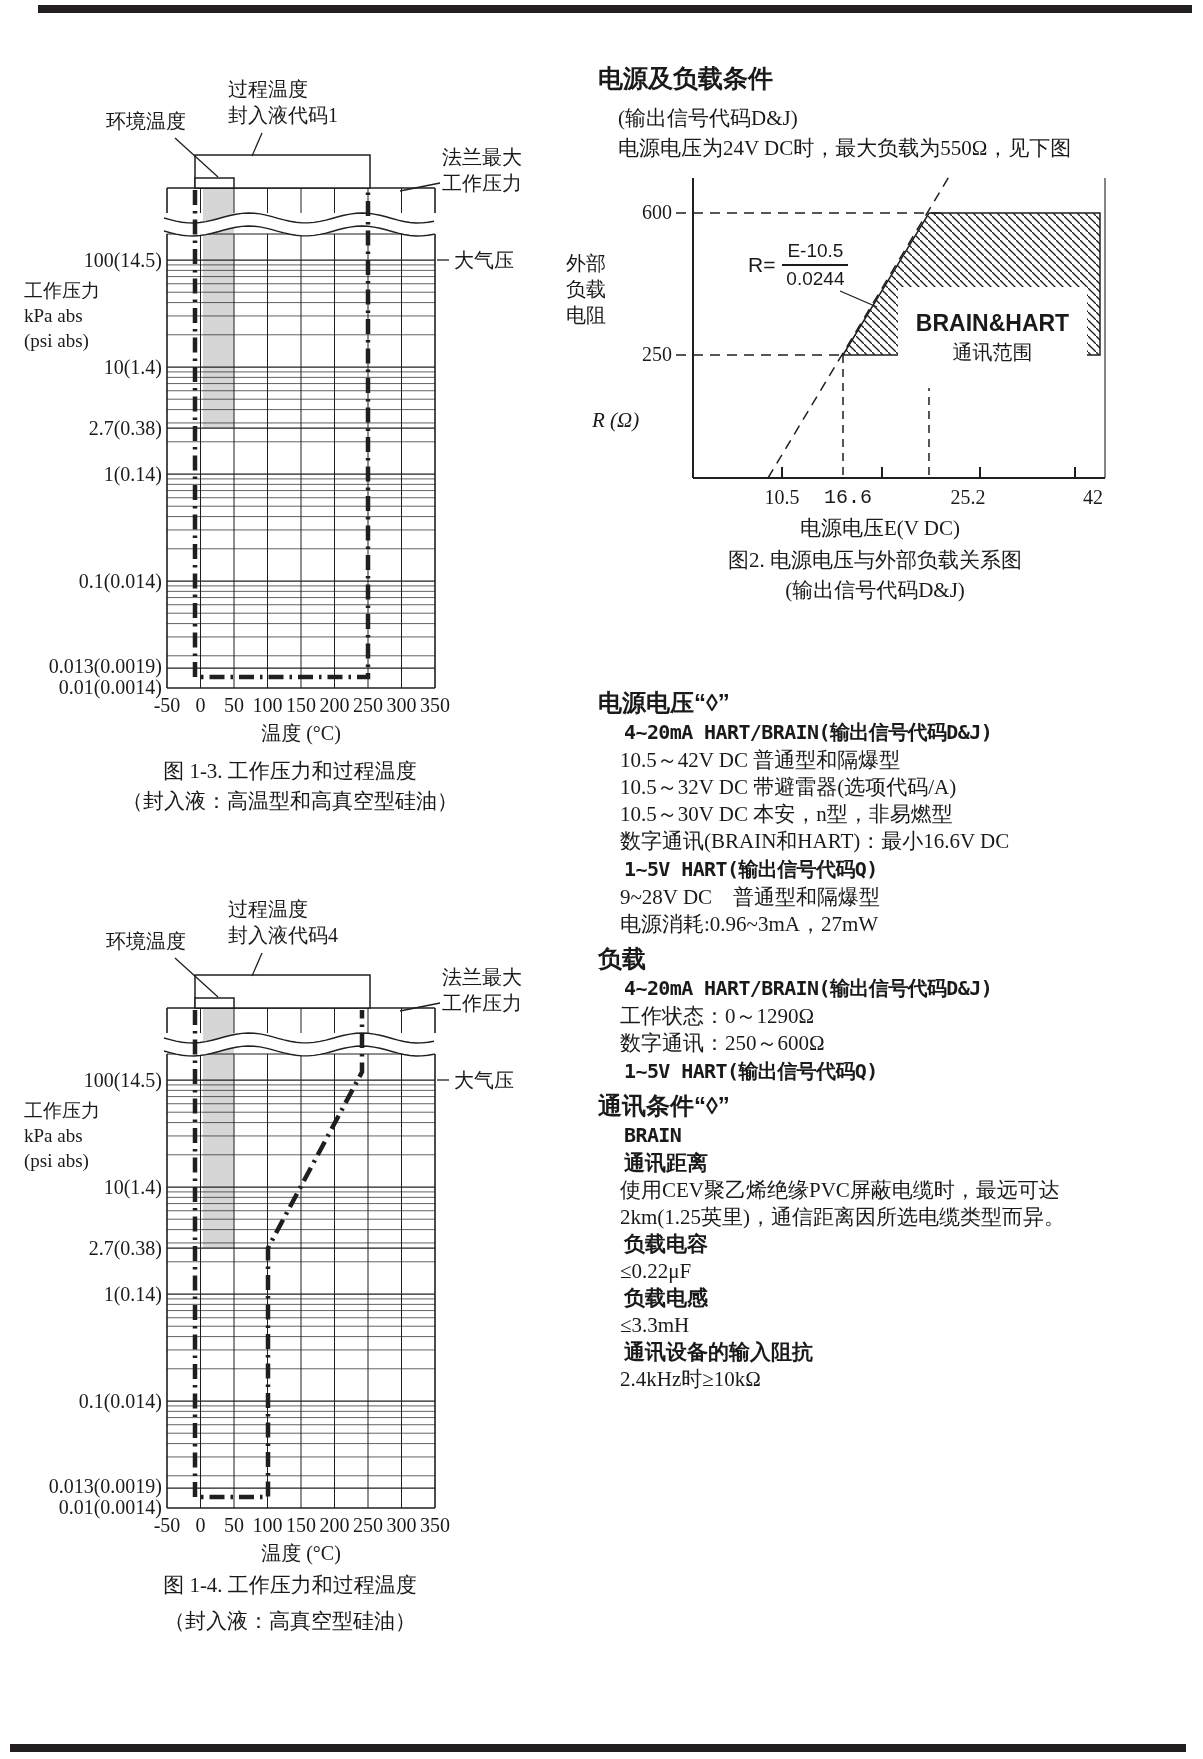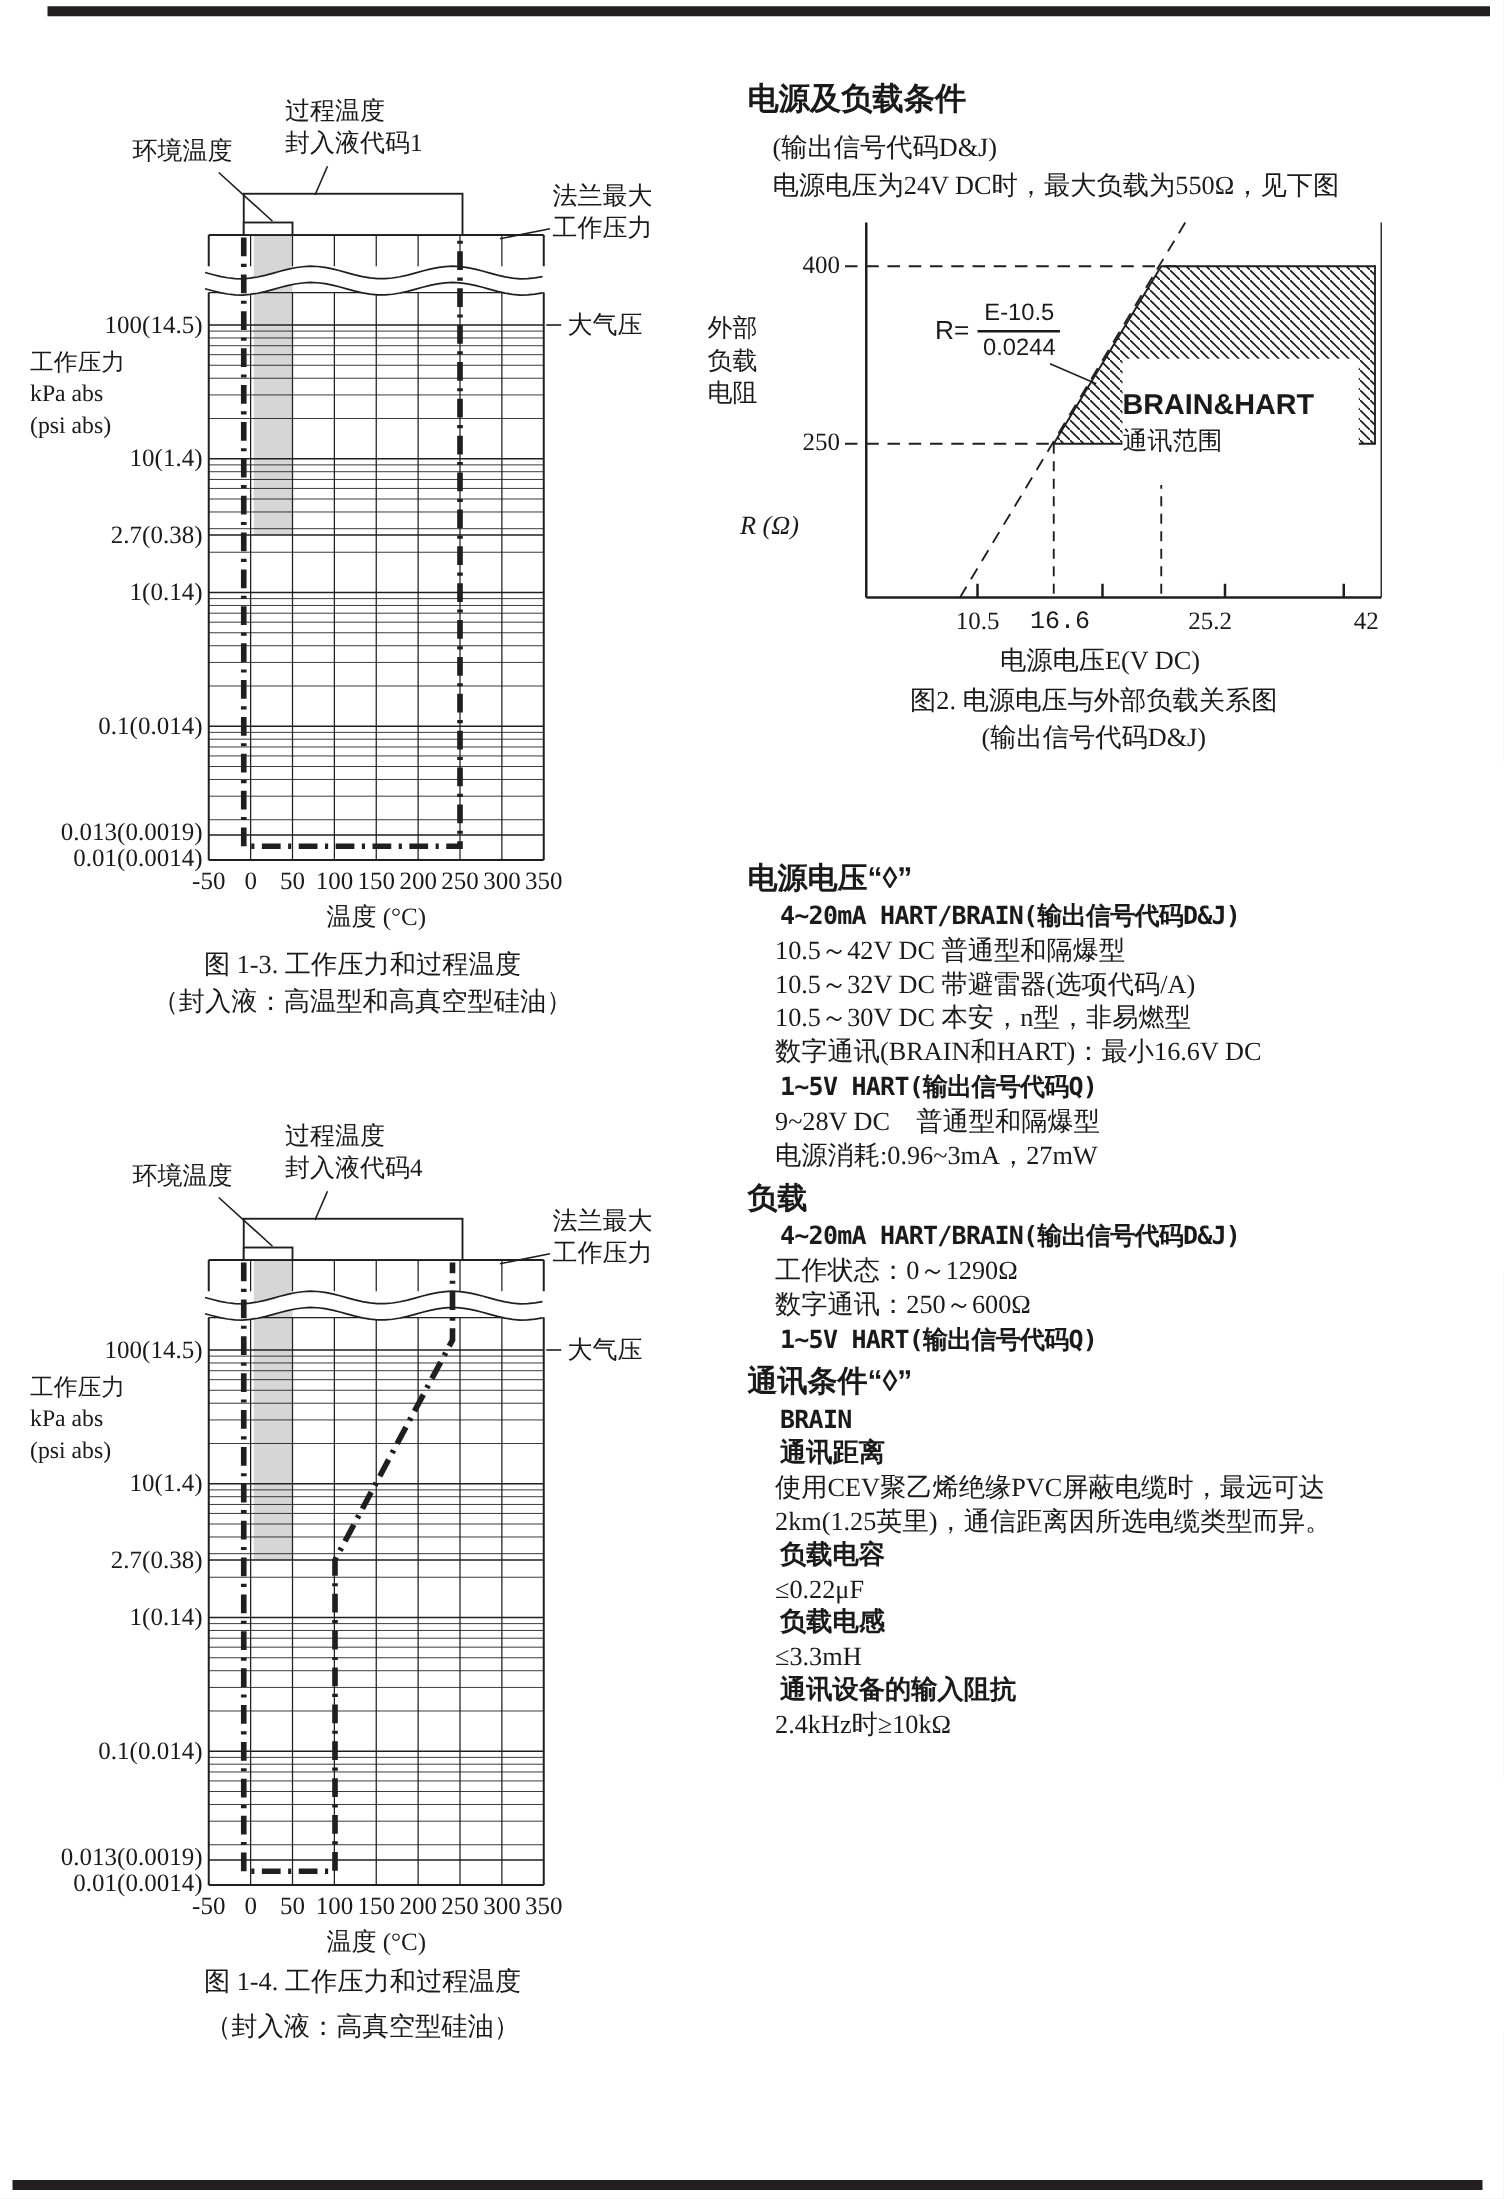--- a/index.html
+++ b/index.html
@@ -25,21 +25,21 @@
   .tr-block{position:absolute;left:598px;top:62px;}
   .tr-h{font:700 25px "Liberation Sans",sans-serif;margin:0 0 8px 0;}
   .tr-sub{font:21px "Liberation Serif",serif;line-height:30px;margin-left:20px;}
   #formula{position:absolute;left:748px;top:240px;display:flex;align-items:center;gap:7px;}
   .f-pre{font:21px "Liberation Sans",sans-serif;}
   .f-frac{display:inline-flex;flex-direction:column;align-items:center;
           font:19px "Liberation Sans",sans-serif;}
   .f-num{padding:0 5px 2px 5px;border-bottom:2px solid #1a1a1a;}
   .f-den{padding-top:2px;}
   #region-label{position:absolute;left:898px;top:288px;width:189px;height:100px;
-                display:flex;flex-direction:column;align-items:flex-start;justify-content:center;}
+                display:flex;flex-direction:column;align-items:center;justify-content:center;}
   .rl1{font:700 23px "Liberation Sans",sans-serif;}
   .rl2{font:20px "Liberation Serif",serif;margin-top:2px;}
   #right-specs{position:absolute;left:598px;top:690px;width:585px;}
   .sl-h{font:700 24px "Liberation Sans",sans-serif;line-height:26px;margin:10px 0 4px 0;}
   .sl-h:first-child{margin-top:0;}
   .sl-m{font:700 20px "DejaVu Sans Mono",monospace;letter-spacing:-0.6px;
         line-height:24px;margin:4px 0 4px 26px;}
   .sl-b{font:21px "Liberation Serif",serif;line-height:24px;margin:3px 0 3px 22px;}
   .sl-bb{font:700 21px "Liberation Sans",sans-serif;line-height:24px;margin:3px 0 3px 26px;}
 </style>
@@ -265,21 +265,21 @@
       <div class="lab xtick" style="left: 211px; top: 1514px;">50</div>
       <div class="lab xtick" style="left: 244.5px; top: 1514px;">100</div>
       <div class="lab xtick" style="left: 278px; top: 1514px;">150</div>
       <div class="lab xtick" style="left: 311.5px; top: 1514px;">200</div>
       <div class="lab xtick" style="left: 345px; top: 1514px;">250</div>
       <div class="lab xtick" style="left: 378.5px; top: 1514px;">300</div>
       <div class="lab xtick" style="left: 412px; top: 1514px;">350</div>
       <div class="lab xaxis" style="left: 167px; top: 1540px;">温度 (°C)</div>
       <div class="lab cap" style="left: 85px; top: 1571px;">图 1-4. 工作压力和过程温度</div>
       <div class="lab cap" style="left: 85px; top: 1607px;">（封入液：高真空型硅油）</div>
-      <div class="lab ytick2" style="left: 600px; top: 201px;">400</div>
+      <div class="lab ytick2" style="left: 600px; top: 201px;">600</div>
       <div class="lab ytick2" style="left: 600px; top: 343px;">250</div>
       <div class="lab t20 pre" style="left: 566px; top: 250px;">外部
 负载
 电阻</div>
       <div class="lab t21" style="left: 592px; top: 408px; font-style: italic;">R (Ω)</div>
       <div class="lab xtick2" style="left: 750px; top: 486px;">10.5</div>
       <div class="lab xtick2" style="left: 816px; top: 486px; font-family: Liberation Mono, monospace;">16.6</div>
       <div class="lab xtick2" style="left: 936px; top: 486px;">25.2</div>
       <div class="lab xtick2" style="left: 1061px; top: 486px;">42</div>
       <div class="lab xaxis2" style="left: 700px; top: 514px;">电源电压E(V DC)</div>

